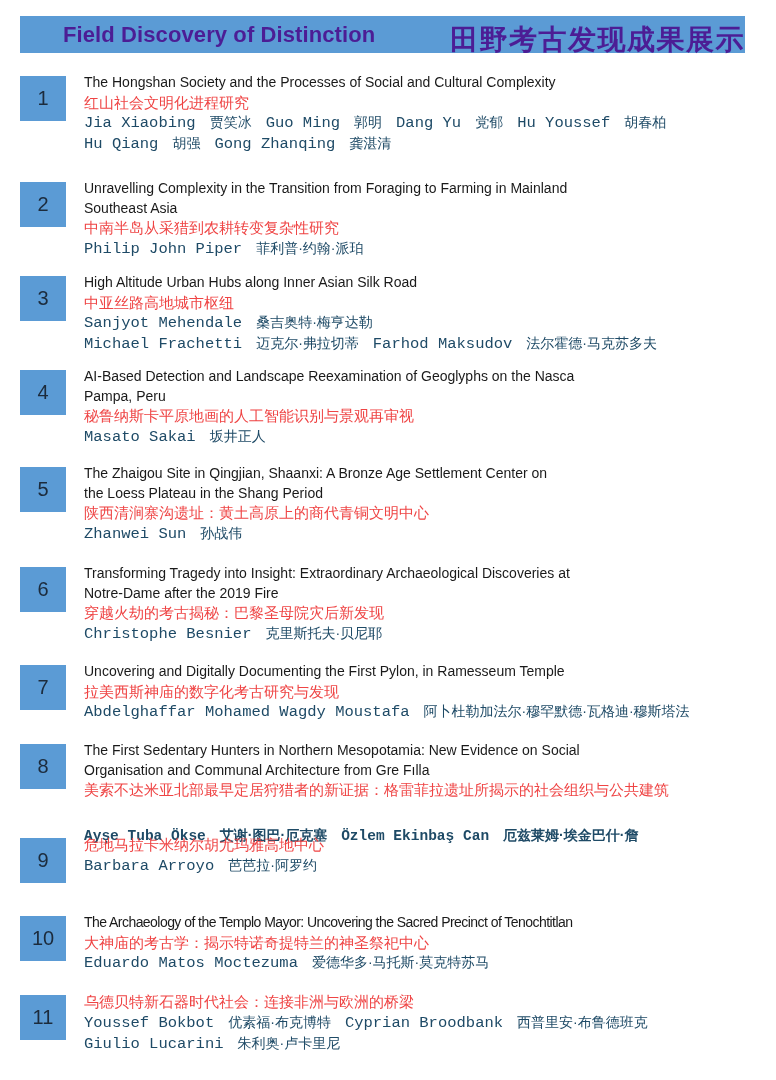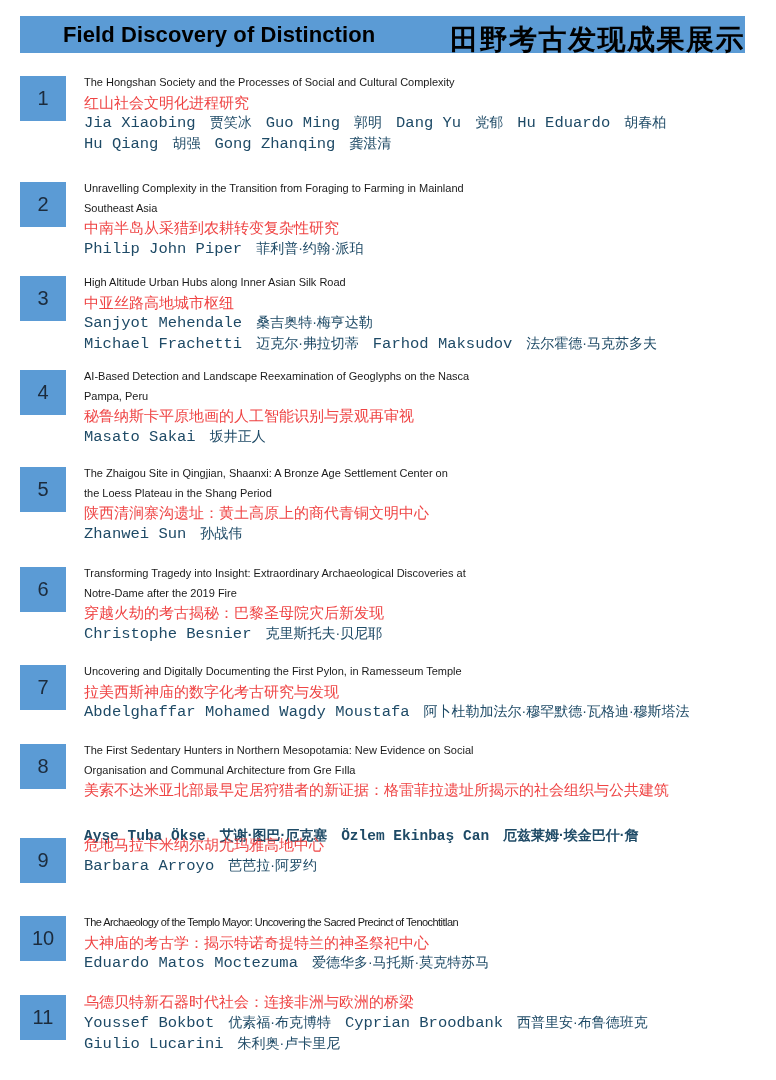--- a/index.html
+++ b/index.html
@@ -2,35 +2,35 @@
 <html><head>
   <meta charset="utf-8">
   <style>
     html, body { margin: 0; padding: 0; }
     body {
       width: 776px; height: 1080px; background: #ffffff; position: relative; overflow: hidden;
       font-family: "Liberation Sans", "DejaVu Sans", sans-serif;
     }
     .header {
       position: absolute; left: 20px; top: 16px; width: 725px; height: 37px;
-      background: #5b9bd5; color: #000000;
+      background: #5b9bd5; color: #4c1d95;
       display: flex; align-items: center;
       font-weight: bold; font-size: 22px; letter-spacing: 0.1px;
     }
     .header .en { position: absolute; left: 43px; top: 6px; white-space: nowrap; }
     .header .zh { position: absolute; left: 430px; top: 5px; white-space: nowrap; font-size: 28px; letter-spacing: 1.5px; }
     .item { position: absolute; left: 0; width: 776px; }
     .num-box {
       position: absolute; left: 20px; top: 0; width: 46px; height: 45px;
       background: #5b9bd5; color: #1c2b3c;
       display: flex; align-items: center; justify-content: center;
       font-size: 20px;
     }
     .text { position: absolute; left: 84px; top: -3px; width: 670px; }
-    .line { font-size: 11px; line-height: 19.5px; white-space: nowrap; }
+    .line { font-size: 14px; line-height: 19.5px; white-space: nowrap; }
     .title { color: #1a1a1a; white-space: normal; }
     .title.condensed { letter-spacing: -0.55px; }
     .zh-title { color: #ef4444; font-size: 15px; line-height: 19.5px; }
     .authors { color: #1e4a66; font-size: 15.5px; line-height: 20px; }
     .authors .name { margin-right: 14px; font-family: Liberation Mono, monospace; }
     .authors .cn { margin-right: 14px; font-size: 14px; }
     .authors.bold { font-weight: bold; font-size: 14.5px; margin-top: 25px; }
   </style>
 </head>
 <body>
@@ -44,21 +44,21 @@
     <div class="item" style="top: 76px;">
     <div class="num-box">
         <span>1</span>
       </div>
     <div class="text">
       <div class="title-wrap">
           <div class="line title">The Hongshan Society and the Processes of Social and Cultural Complexity</div>
         </div>
       <div class="line zh-title">红山社会文明化进程研究</div>
       <div class="authors-wrap">
-          <div class="line authors"><span class="name">Jia Xiaobing</span><span class="cn">贾笑冰</span><span class="name">Guo Ming</span><span class="cn">郭明</span><span class="name">Dang Yu</span><span class="cn">党郁</span><span class="name">Hu Eduardo</span><span class="cn">胡春柏</span></div>
+          <div class="line authors"><span class="name">Jia Xiaobing</span><span class="cn">贾笑冰</span><span class="name">Guo Ming</span><span class="cn">郭明</span><span class="name">Dang Yu</span><span class="cn">党郁</span><span class="name">Hu Youssef</span><span class="cn">胡春柏</span></div>
           <div class="line authors"><span class="name">Hu Qiang</span><span class="cn">胡强</span><span class="name">Gong Zhanqing</span><span class="cn">龚湛清</span></div>
         </div>
     </div>
   </div>
     <div class="item" style="top: 182px;">
     <div class="num-box">
         <span>2</span>
       </div>
     <div class="text">
       <div class="title-wrap">

